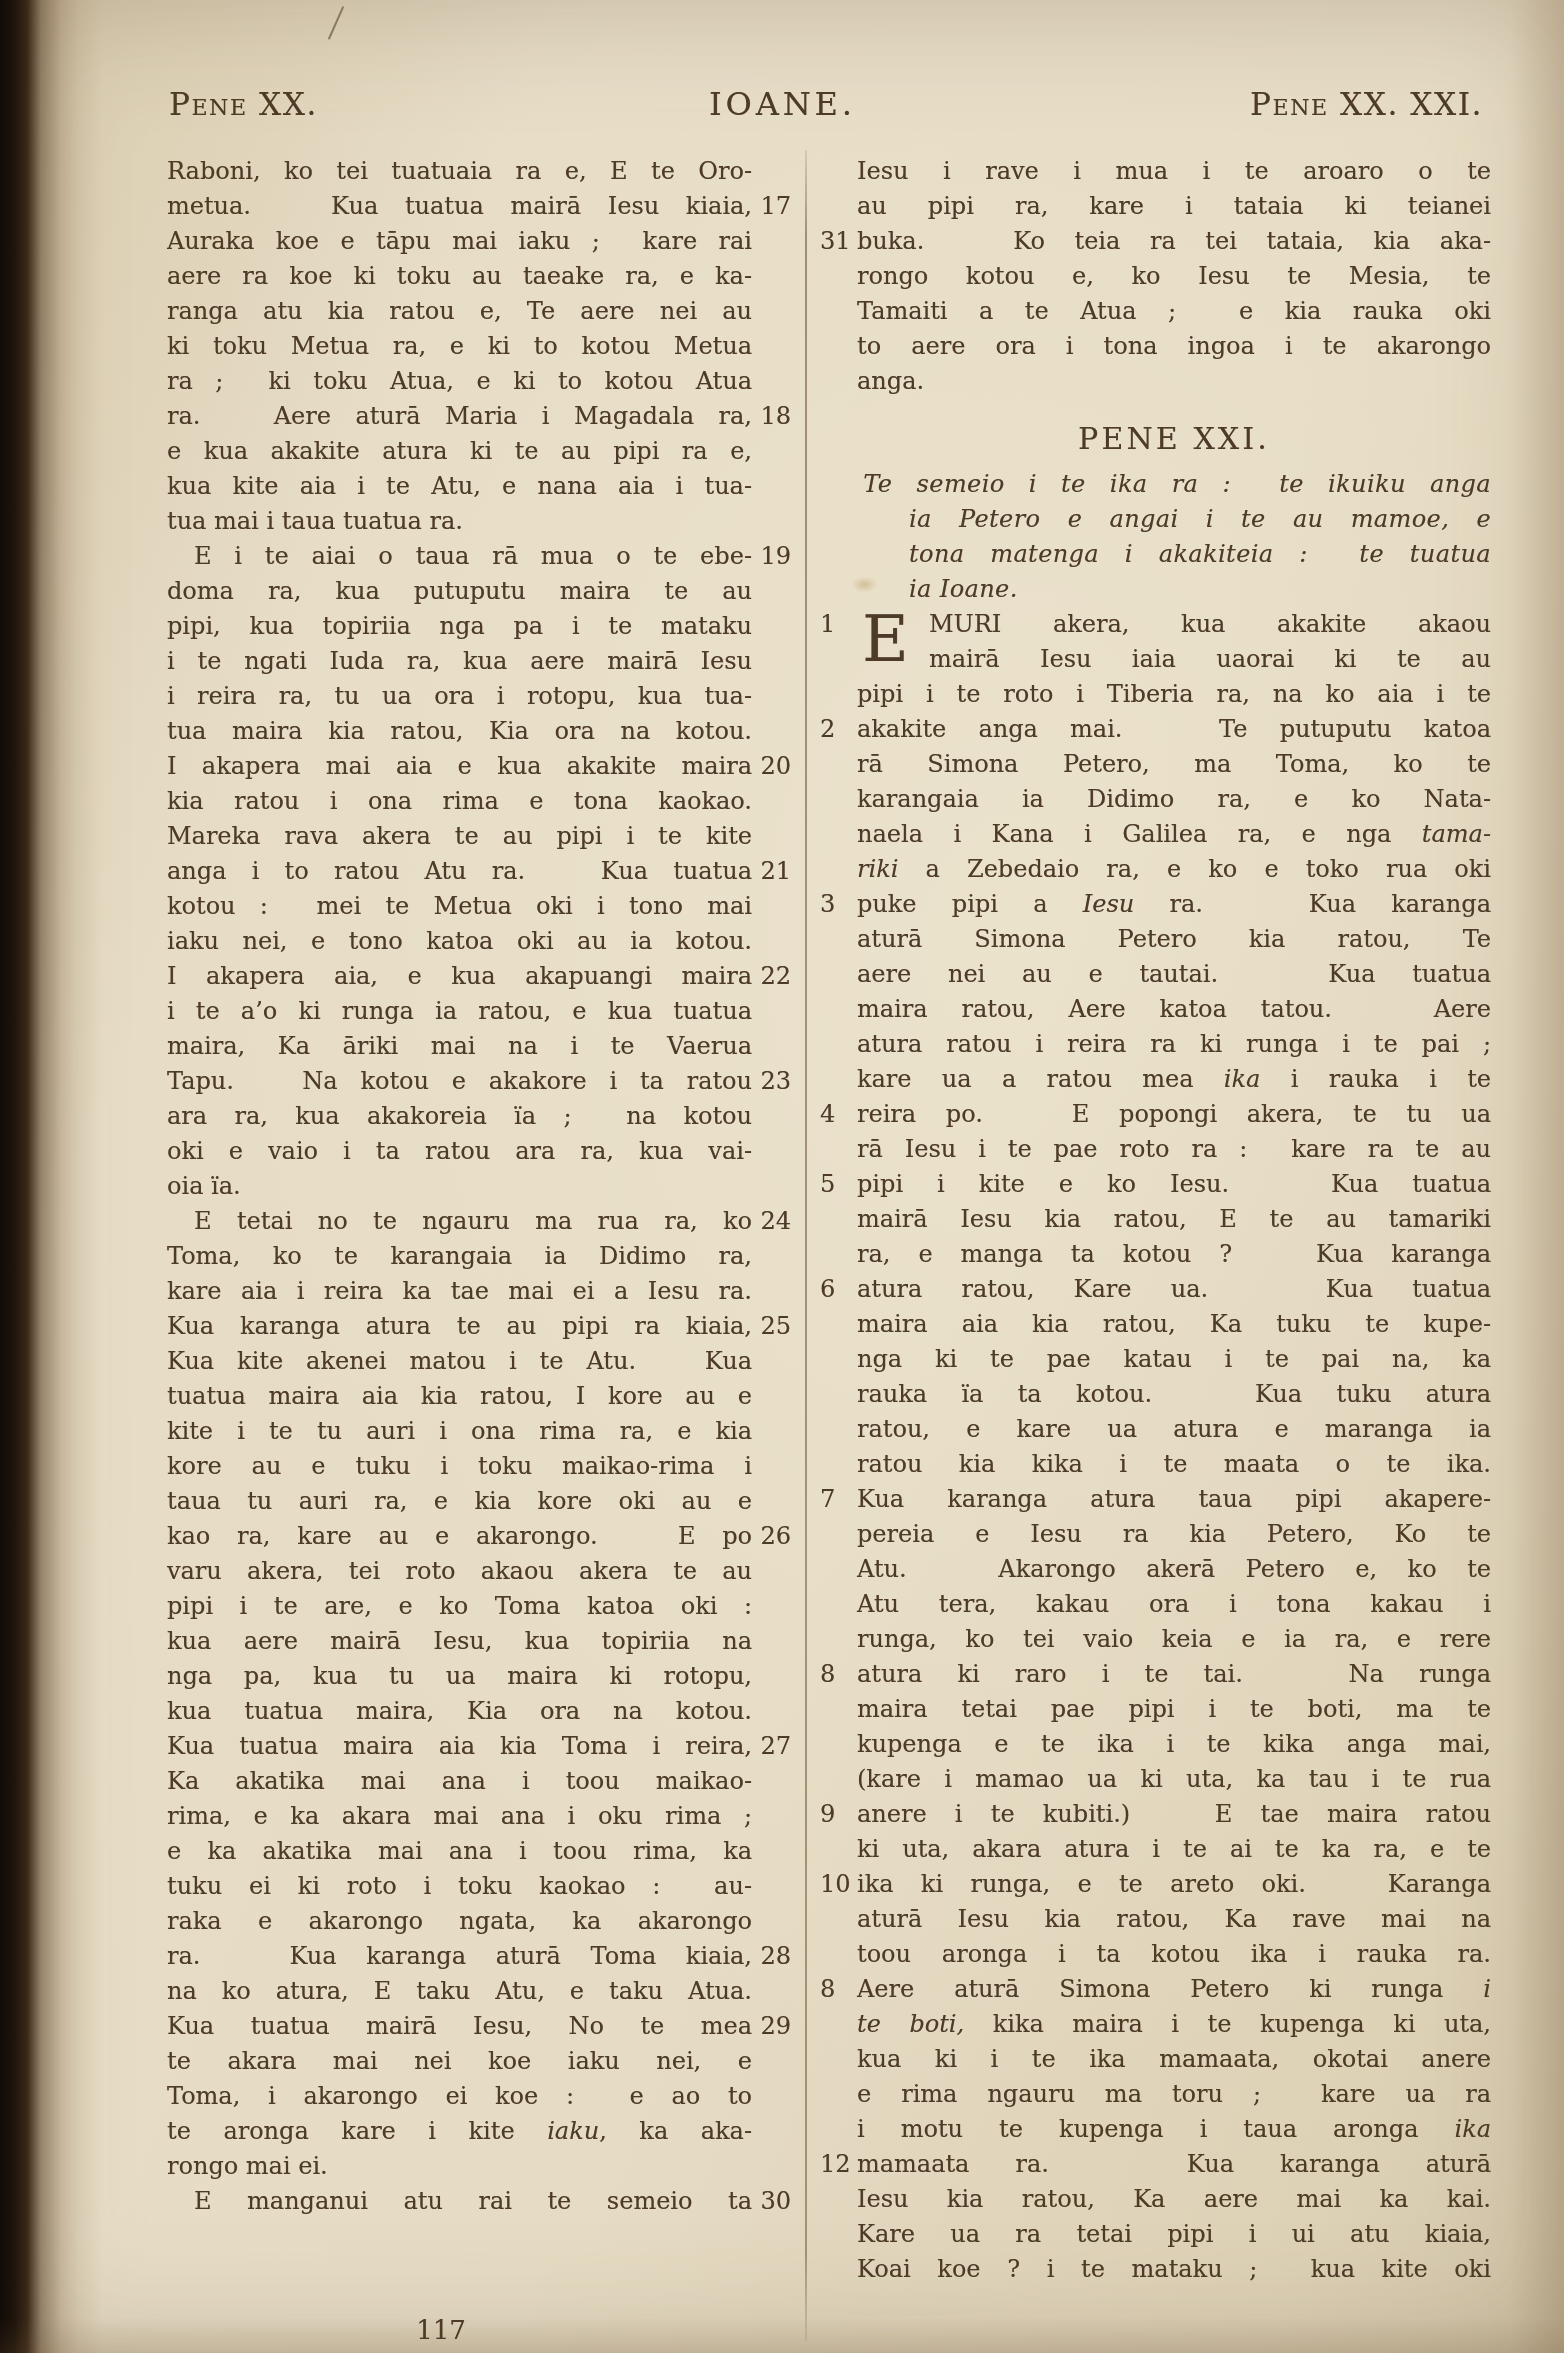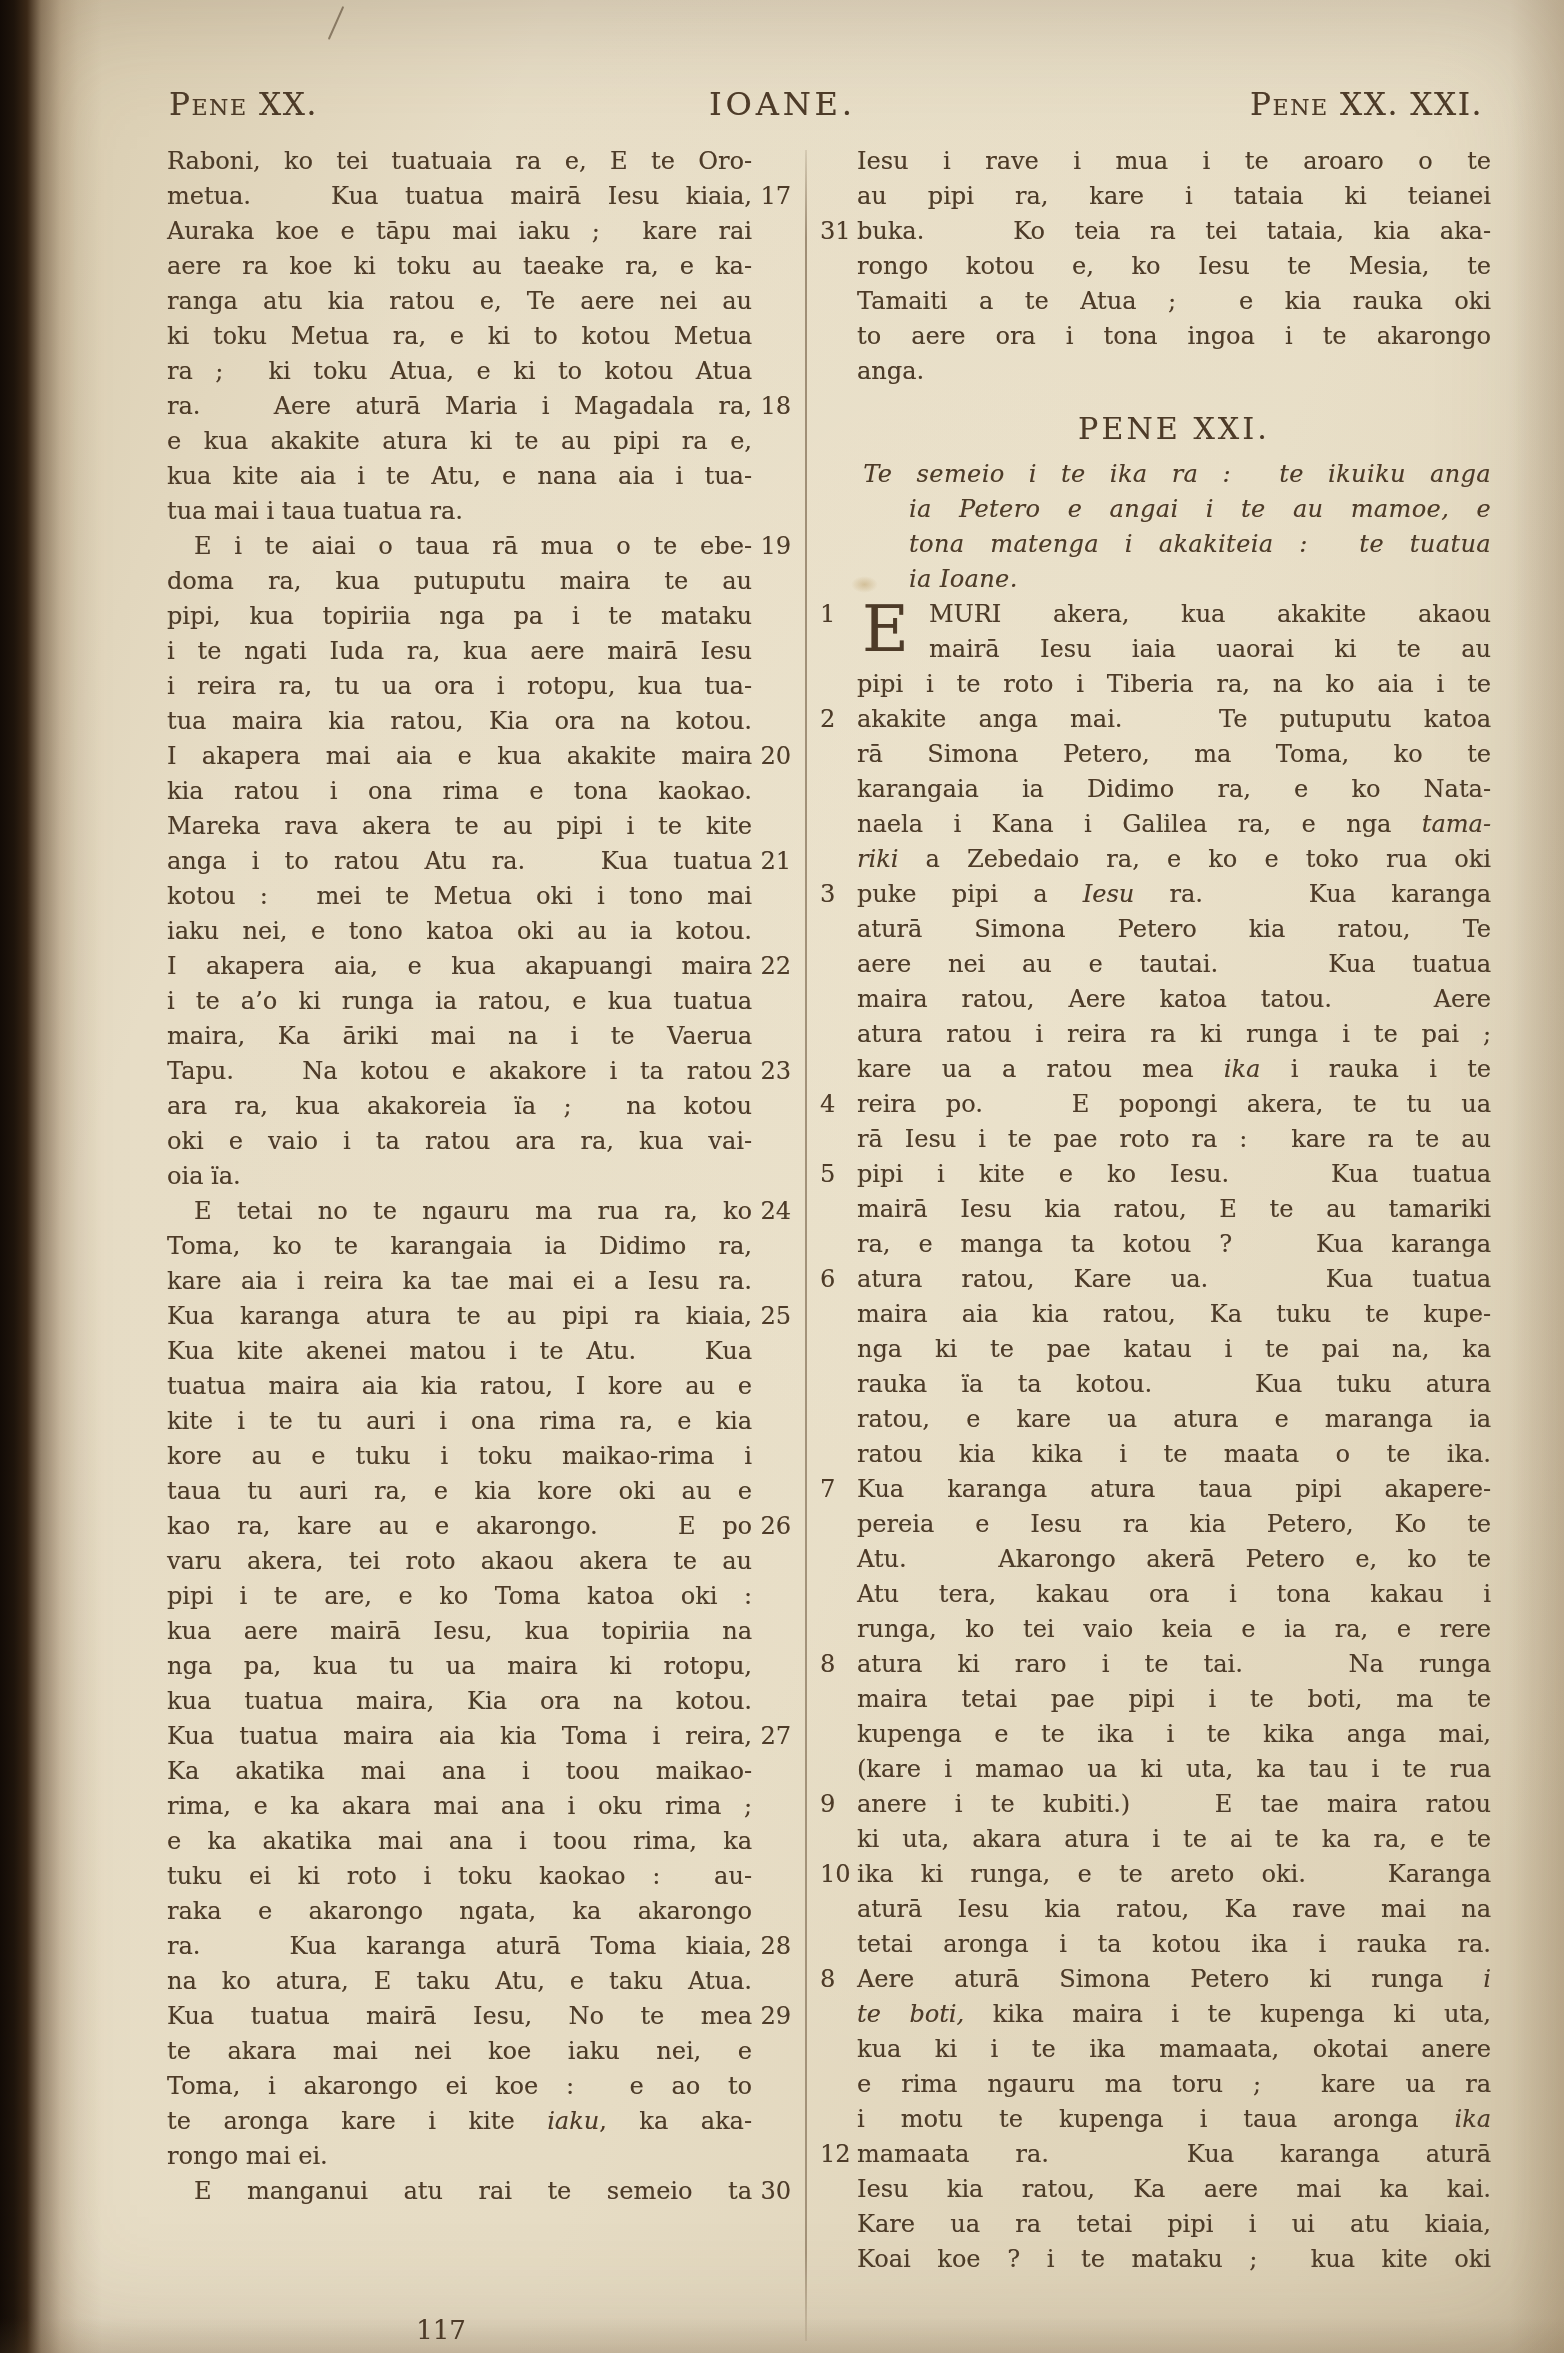--- a/index.html
+++ b/index.html
@@ -20,21 +20,21 @@
     background:rgba(74,56,36,.55);transform:rotate(24deg);border-radius:1.6px;}
   .stain{position:absolute;left:851px;top:576px;width:27px;height:17px;border-radius:50%;
     background:radial-gradient(ellipse,rgba(168,130,62,.35),rgba(0,0,0,0) 70%);}
   .runhead{position:absolute;top:85px;line-height:39px;}
   .rh-side{font-size:31px;font-variant:small-caps;letter-spacing:1.6px;}
   .rh-left{left:169px;}
   .rh-center{left:0;width:1565px;text-align:center;font-size:32px;letter-spacing:3.9px;}
   .rh-right{right:82px;}
   .divider{position:absolute;left:805px;top:150px;width:1.6px;height:2191px;
     background:linear-gradient(180deg,rgba(110,88,62,.15),rgba(110,88,62,.6) 4%,rgba(110,88,62,.55) 96%,rgba(110,88,62,.12));}
-  .col{position:absolute;top:144px;font-size:24px;}
+  .col{position:absolute;top:154px;font-size:24px;}
   .col-left{left:167px;width:624px;}
   .col-right{left:820px;width:671px;}
   .ln{display:flex;height:35px;position:relative;}
   .lt{flex:1;display:block;line-height:35px;text-align:justify;text-align-last:justify;overflow:visible;}
   .end .lt{text-align-last:left;}
   .ind .lt{text-indent:27px;}
   .ind-s .lt{text-indent:6.3px;}
   .ind2 .lt{text-indent:52px;}
   .pad .lt{padding-left:72px;}
   .itl .lt{font-style:italic;letter-spacing:0.4px;}
@@ -493,21 +493,21 @@
       <div class="ln">
         <span class="vnum r">10</span>
         <span class="lt">ika ki runga, e te areto oki.&nbsp;&nbsp; Karanga</span>
       </div>
       <div class="ln">
         <span class="vnum r"></span>
         <span class="lt">aturā Iesu kia ratou, Ka rave mai na</span>
       </div>
       <div class="ln">
         <span class="vnum r"></span>
-        <span class="lt">tetai aronga i ta kotou ika i rauka ra.</span>
+        <span class="lt">toou aronga i ta kotou ika i rauka ra.</span>
       </div>
       <div class="ln">
         <span class="vnum r">8</span>
         <span class="lt">Aere aturā Simona Petero ki runga <i>i</i></span>
       </div>
       <div class="ln">
         <span class="vnum r"></span>
         <span class="lt"><i>te boti,</i> kika maira i te kupenga ki uta,</span>
       </div>
       <div class="ln">

